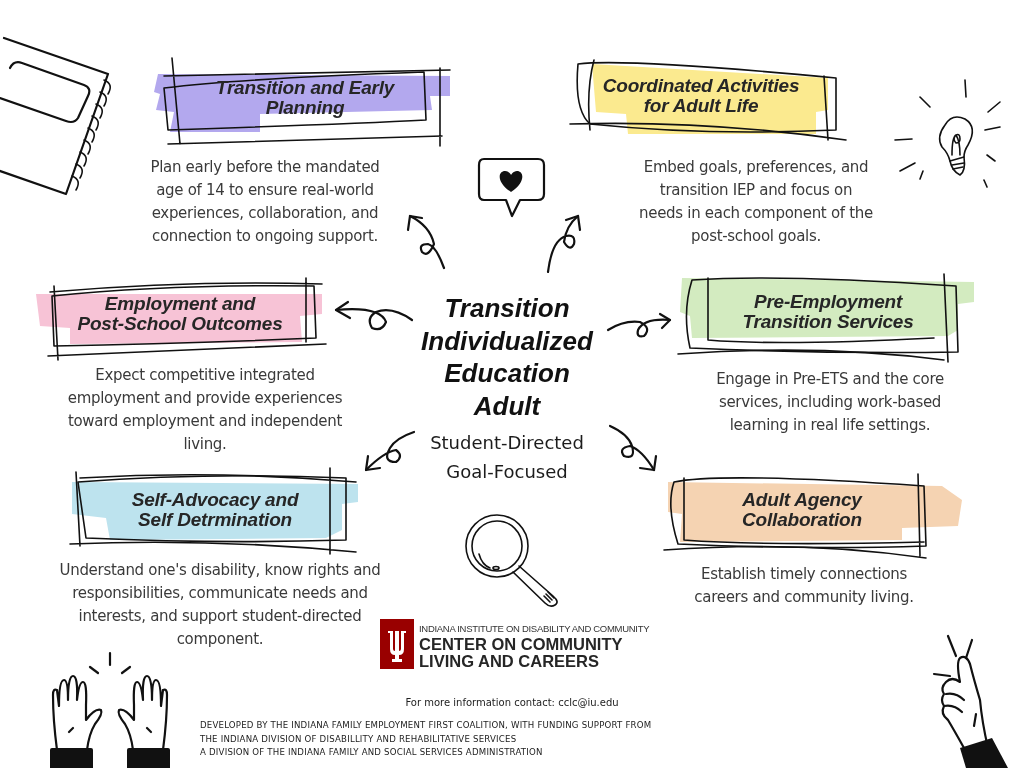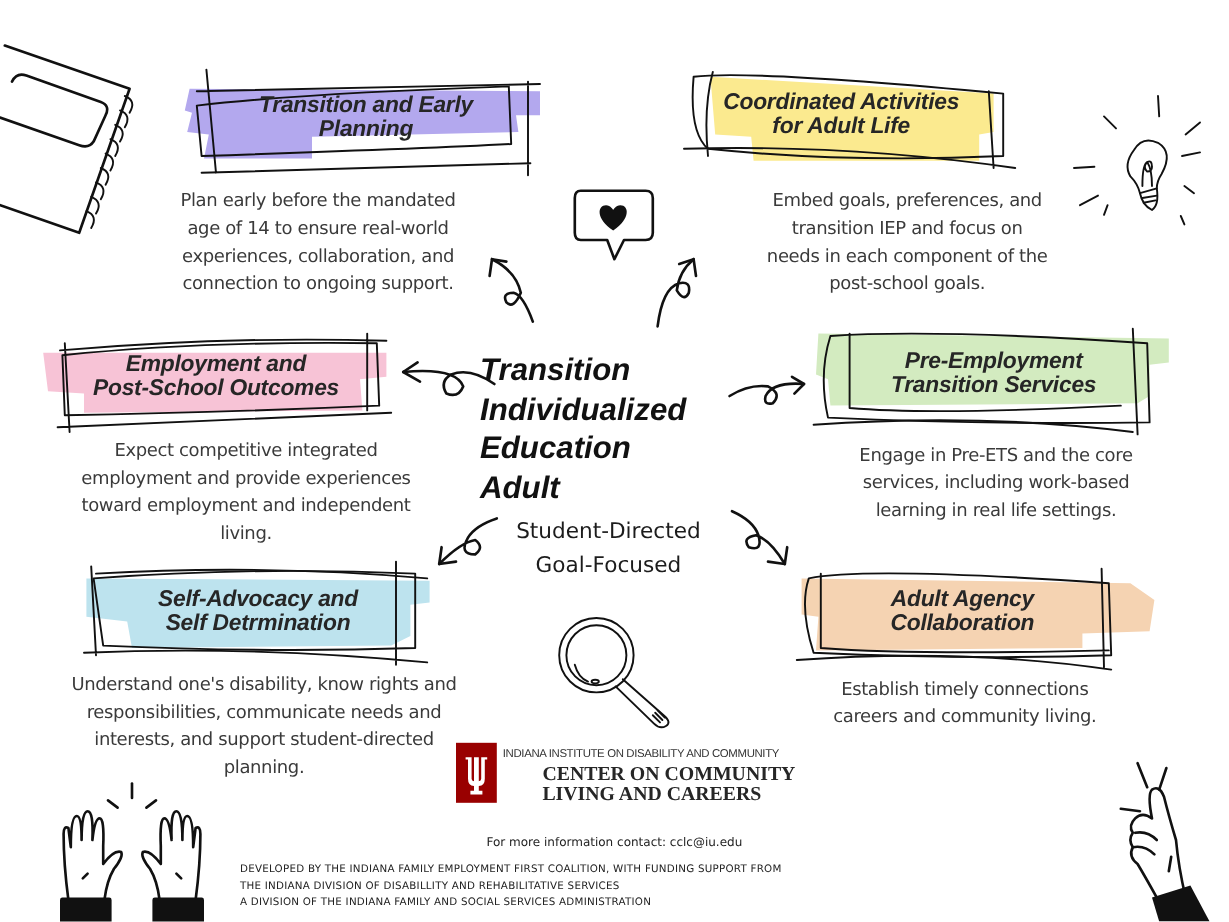--- a/index.html
+++ b/index.html
@@ -13,31 +13,31 @@
   .badge .title {
     position: absolute; left: 0; right: 0; text-align: center;
     font-family: "Liberation Sans", sans-serif; font-weight: bold; font-style: italic;
     color: #262626; font-size: 19px; line-height: 20px; letter-spacing: -0.2px;
   }
   .desc {
     position: absolute; text-align: center; font-family: "DejaVu Sans", sans-serif;
     font-size: 15px; line-height: 23px; color: #3a3a3a; letter-spacing: -0.3px;
   }
   .center-title {
-    position: absolute; left: 400px; width: 214px; top: 292px; text-align: left;
+    position: absolute; left: 400px; width: 214px; top: 292px; text-align: center;
     font-family: "Liberation Sans", sans-serif; font-weight: bold; font-style: italic;
     font-size: 26px; line-height: 32.5px; color: #111111;
   }
   .center-sub {
     position: absolute; left: 400px; width: 214px; top: 428px; text-align: center;
     font-family: "DejaVu Sans", sans-serif; font-size: 18px; line-height: 29px; color: #1c1c1c;
   }
   .logo-box { position: absolute; left: 380px; top: 619px; width: 34px; height: 50px; background: #990000; }
   .logo-small { position: absolute; left: 419px; top: 623px; font-family: "Liberation Sans", sans-serif; font-size: 9.5px; color: #333; letter-spacing: -0.3px; white-space: nowrap; }
-  .logo-big { position: absolute; left: 419px; top: 636px; font-family: Liberation Serif, serif; font-weight: bold; font-size: 16.5px; line-height: 17px; color: #262626; white-space: nowrap; margin-left: 33px; }
+  .logo-big { position: absolute; left: 419px; top: 636px; font-family: Liberation Sans, sans-serif; font-weight: bold; font-size: 16.5px; line-height: 17px; color: #262626; white-space: nowrap; }
   .contact { position: absolute; left: 300px; width: 424px; top: 697px; text-align: center; font-family: "DejaVu Sans", sans-serif; font-size: 10px; color: #222; }
   .credits { position: absolute; left: 200px; width: 624px; top: 719px; font-family: "DejaVu Sans", sans-serif; font-size: 8.6px; line-height: 13.5px; color: #222; letter-spacing: 0.2px; }
   .stroke { fill: none; stroke: #111; stroke-width: 2.2; stroke-linecap: round; stroke-linejoin: round; }
   .thin { fill: none; stroke: #111; stroke-width: 1.6; stroke-linecap: round; stroke-linejoin: round; }
 </style>
 </head>
 <body>
 
 <svg class="abs" style="left:0;top:30px" width="120" height="170" viewBox="0 0 120 170">
   <path class="stroke" d="M4 8 L108 44 L66 164 L-20 134"></path>
@@ -217,21 +217,21 @@
   </svg>
   <div class="title" style="top:22px">
     <div>Self-Advocacy and</div>
       <div>Self Detrmination</div>
   </div>
 </div>
 <div class="desc" style="left:40px;width:360px;top:559px">
   <div>Understand one's disability, know rights and</div>
     <div>responsibilities, communicate needs and</div>
   <div>interests, and support student-directed</div>
-    <div>planning.</div>
+    <div>component.</div>
 </div>
 
 <div class="badge" style="left:662px;top:466px;width:300px;height:90px">
   <svg width="300" height="90" viewBox="0 0 300 90">
     <path d="M6 16 L280 20 L300 34 L296 60 L240 62 L240 74 L18 76 L20 48 L6 46 Z" fill="#f5d3b2"></path>
     <path class="thin" d="M12 16 Q60 6 262 20 L264 80 Q150 84 16 78 Q4 40 12 16 Z"></path>
     <path class="thin" d="M22 12 L22 74 Q100 80 262 76 M2 84 Q140 74 264 92 M256 8 L258 90"></path>
   </svg>
   <div class="title" style="top:24px;left:-20px">
     <div>Adult Agency</div>

